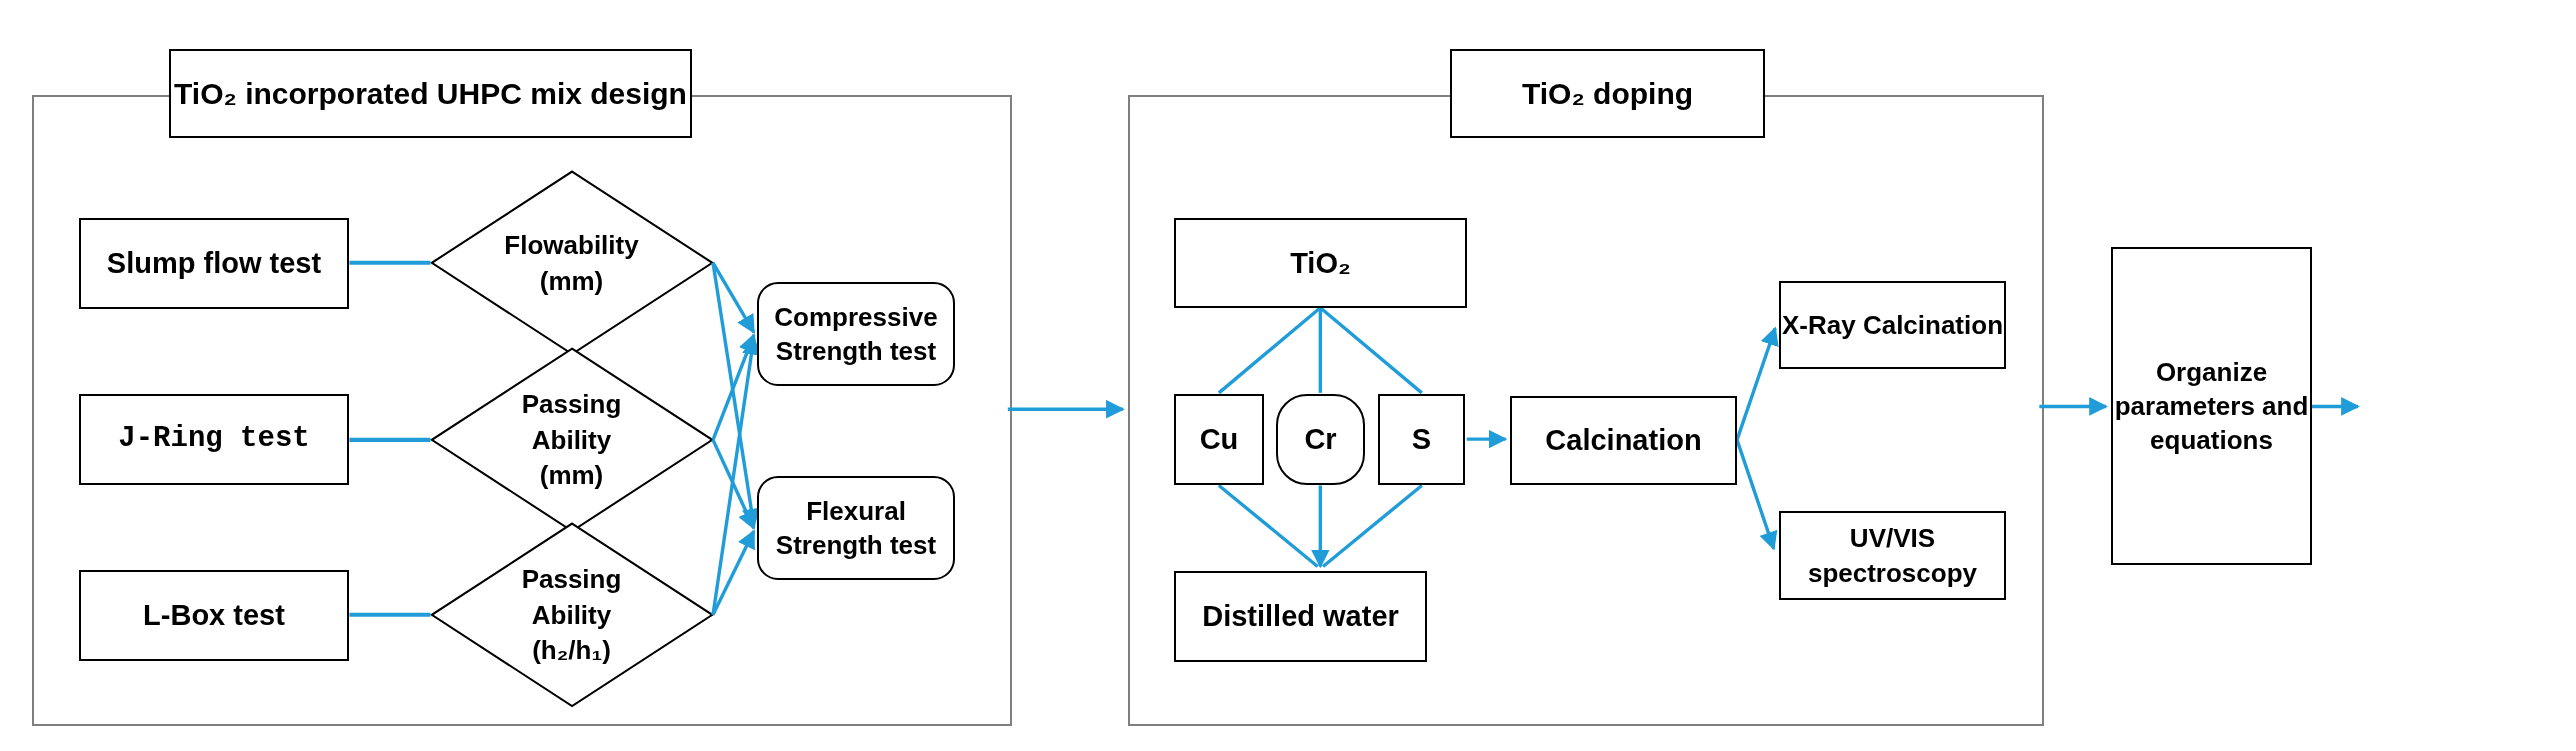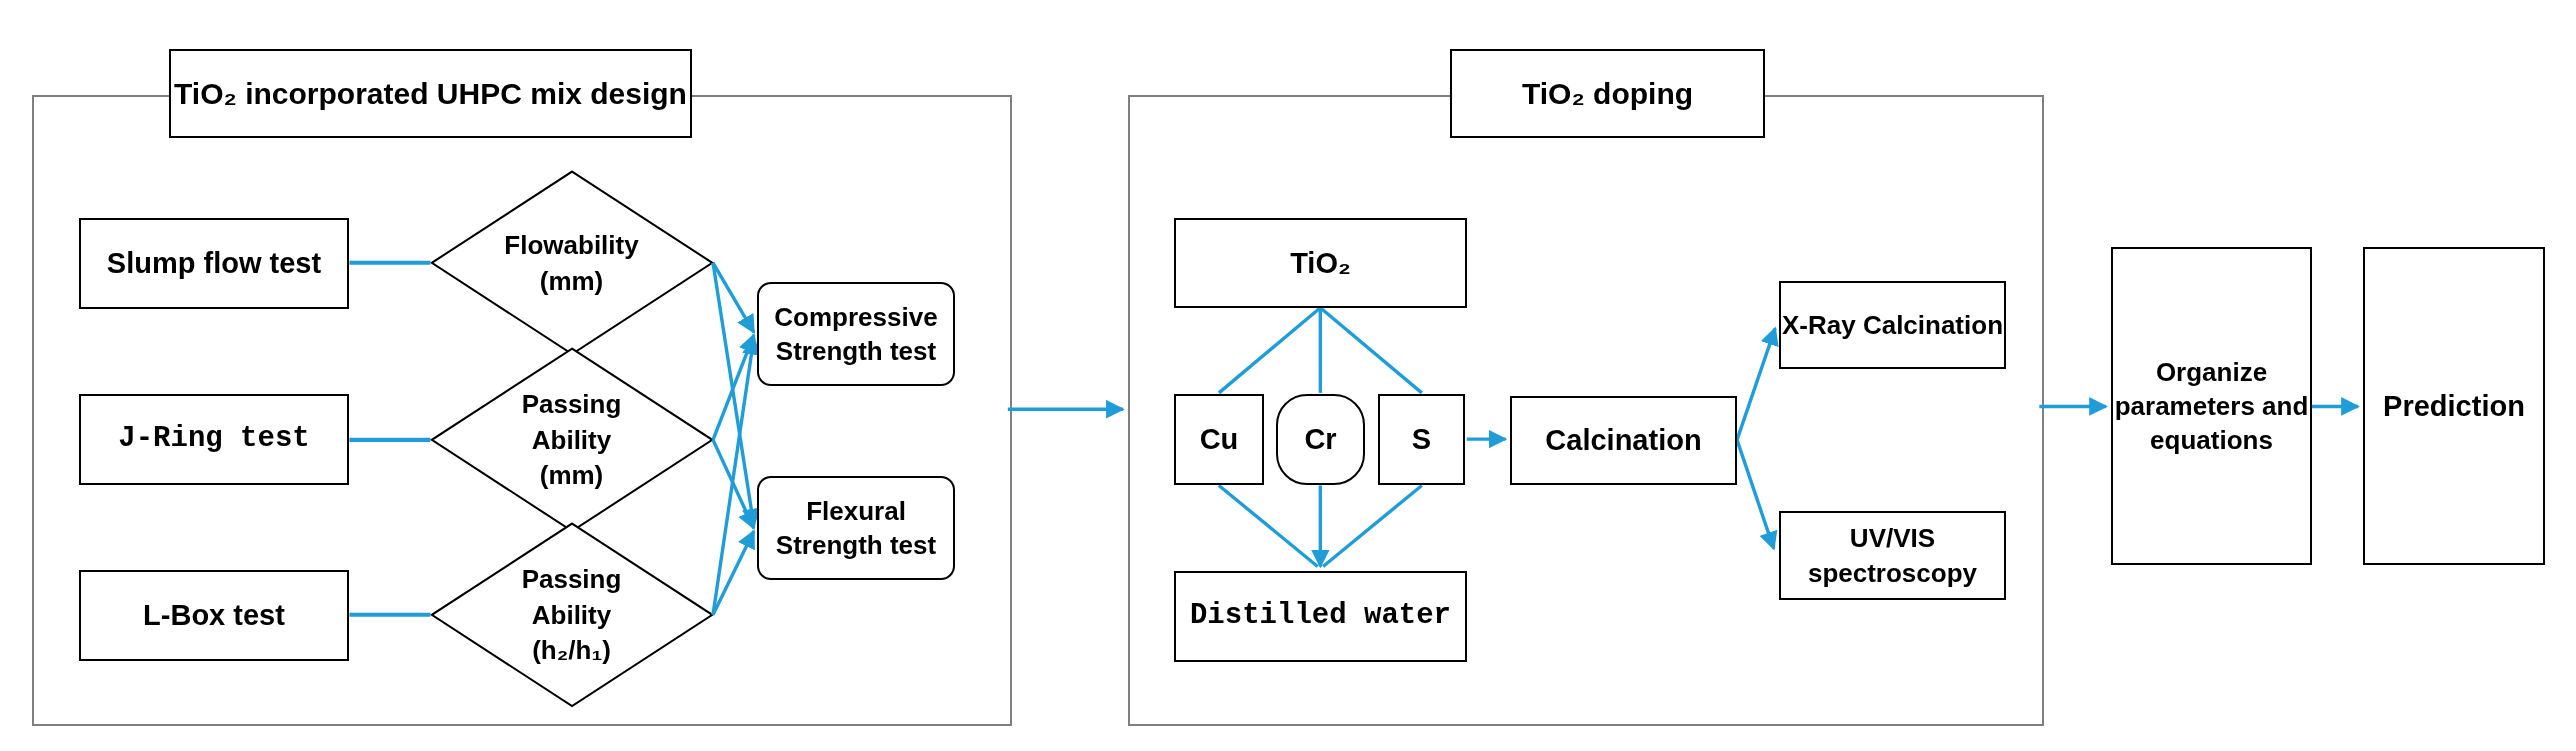--- a/index.html
+++ b/index.html
@@ -7,21 +7,21 @@
        font-family:"Liberation Sans","DejaVu Sans",sans-serif;}
   #canvas{position:relative;width:2576px;height:751px;background:#fff;padding-left:44px;}
 
   .container{position:absolute;border:2px solid #7f7f7f;background:transparent;z-index:0;}
   #connector-layer{position:absolute;left:0;top:0;z-index:1;}
 
   .node{position:absolute;box-sizing:border-box;background:#ffffff;
         border:2.7px solid #000;display:flex;align-items:center;justify-content:center;
         text-align:center;font-weight:700;color:#000;line-height:1.32;
         white-space:pre-line;z-index:2;}
-  .node.rounded{border-width:2px;border-radius:14px;}
+  .node.rounded{border-width:2px;border-radius:21px;}
   .diamond-label{position:absolute;display:flex;align-items:center;justify-content:center;
         text-align:center;font-weight:700;color:#000;line-height:1.38;
         white-space:pre-line;z-index:2;}
   .fs44{font-size:30px;}
   .fs42{font-size:29px;}
   .fs38{font-size:26px;}
 </style>
 </head>
 <body>
 
@@ -89,25 +89,24 @@
 
   <div class="node rounded fs38" style="left:757px;top:282px;width:198px;height:104px;">Compressive
 Strength test</div>
   <div class="node rounded fs38" style="left:757px;top:476px;width:198px;height:104px;">Flexural
 Strength test</div>
 
   <div class="node fs42" style="left:1174px;top:218px;width:293px;height:90px;">TiO₂</div>
   <div class="node fs42" style="left:1174px;top:394px;width:90px;height:91px;">Cu</div>
   <div class="node fs42" style="left:1276px;top:394px;width:89px;height:91px;border-radius:31px;">Cr</div>
   <div class="node fs42" style="left:1378px;top:394px;width:87px;height:91px;">S</div>
-  <div class="node fs42" style="left:1174px;top:571px;width:293px;height:91px;font-family:Liberation Mono, monospace;">Distilled water</div>
+  <div class="node fs42" style="left:1174px;top:571px;width:253px;height:91px;">Distilled water</div>
   <div class="node fs42" style="left:1510px;top:396px;width:227px;height:89px;">Calcination</div>
   <div class="node fs38" style="left:1779px;top:281px;width:227px;height:88px;">X-Ray Calcination</div>
   <div class="node fs38" style="left:1779px;top:511px;width:227px;height:89px;">UV/VIS
 spectroscopy</div>
 
   <div class="node fs38" style="left:2111px;top:247px;width:201px;height:318px;">Organize
 parameters and
 equations</div>
-  <div class="node fs42" style="left:2363px;top:247px;width:182px;height:318px;">Prediction</div>
 
 </div>
 
 
 </body></html>

